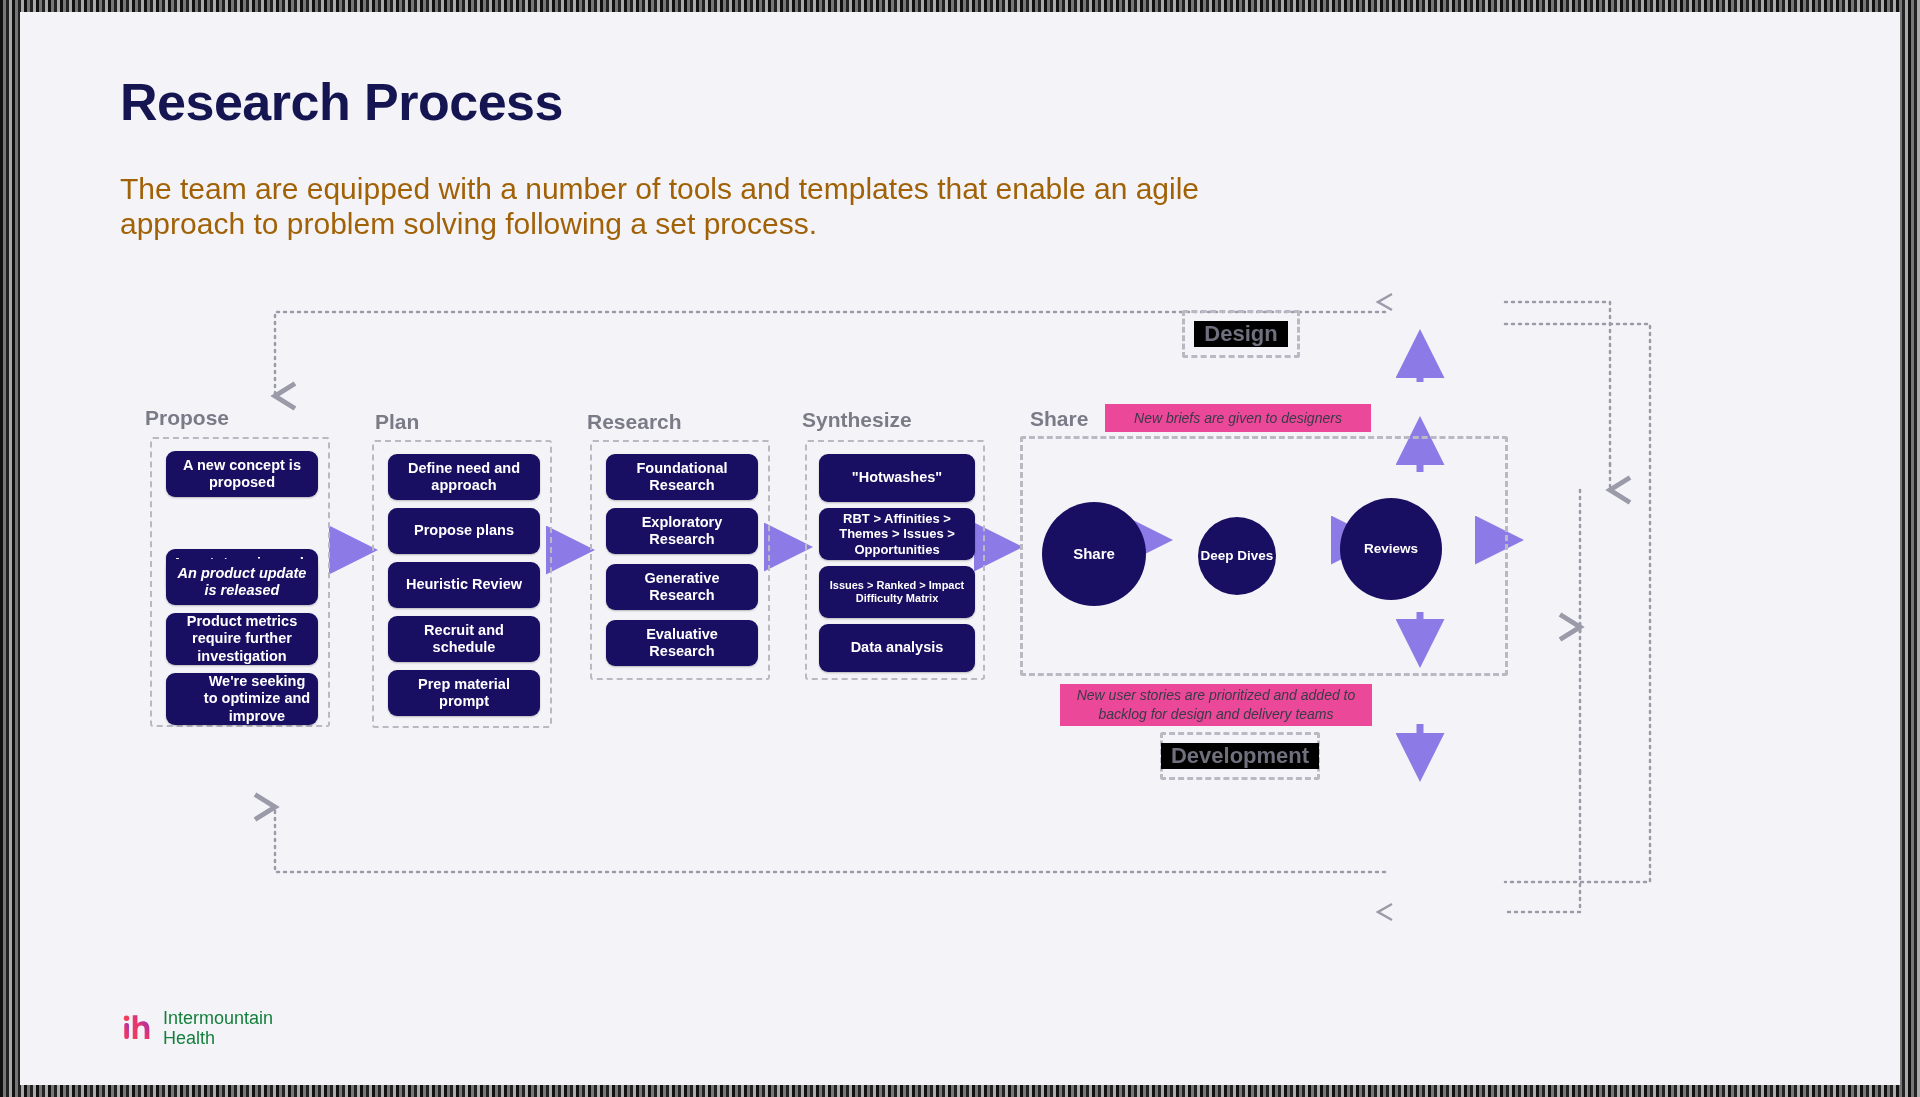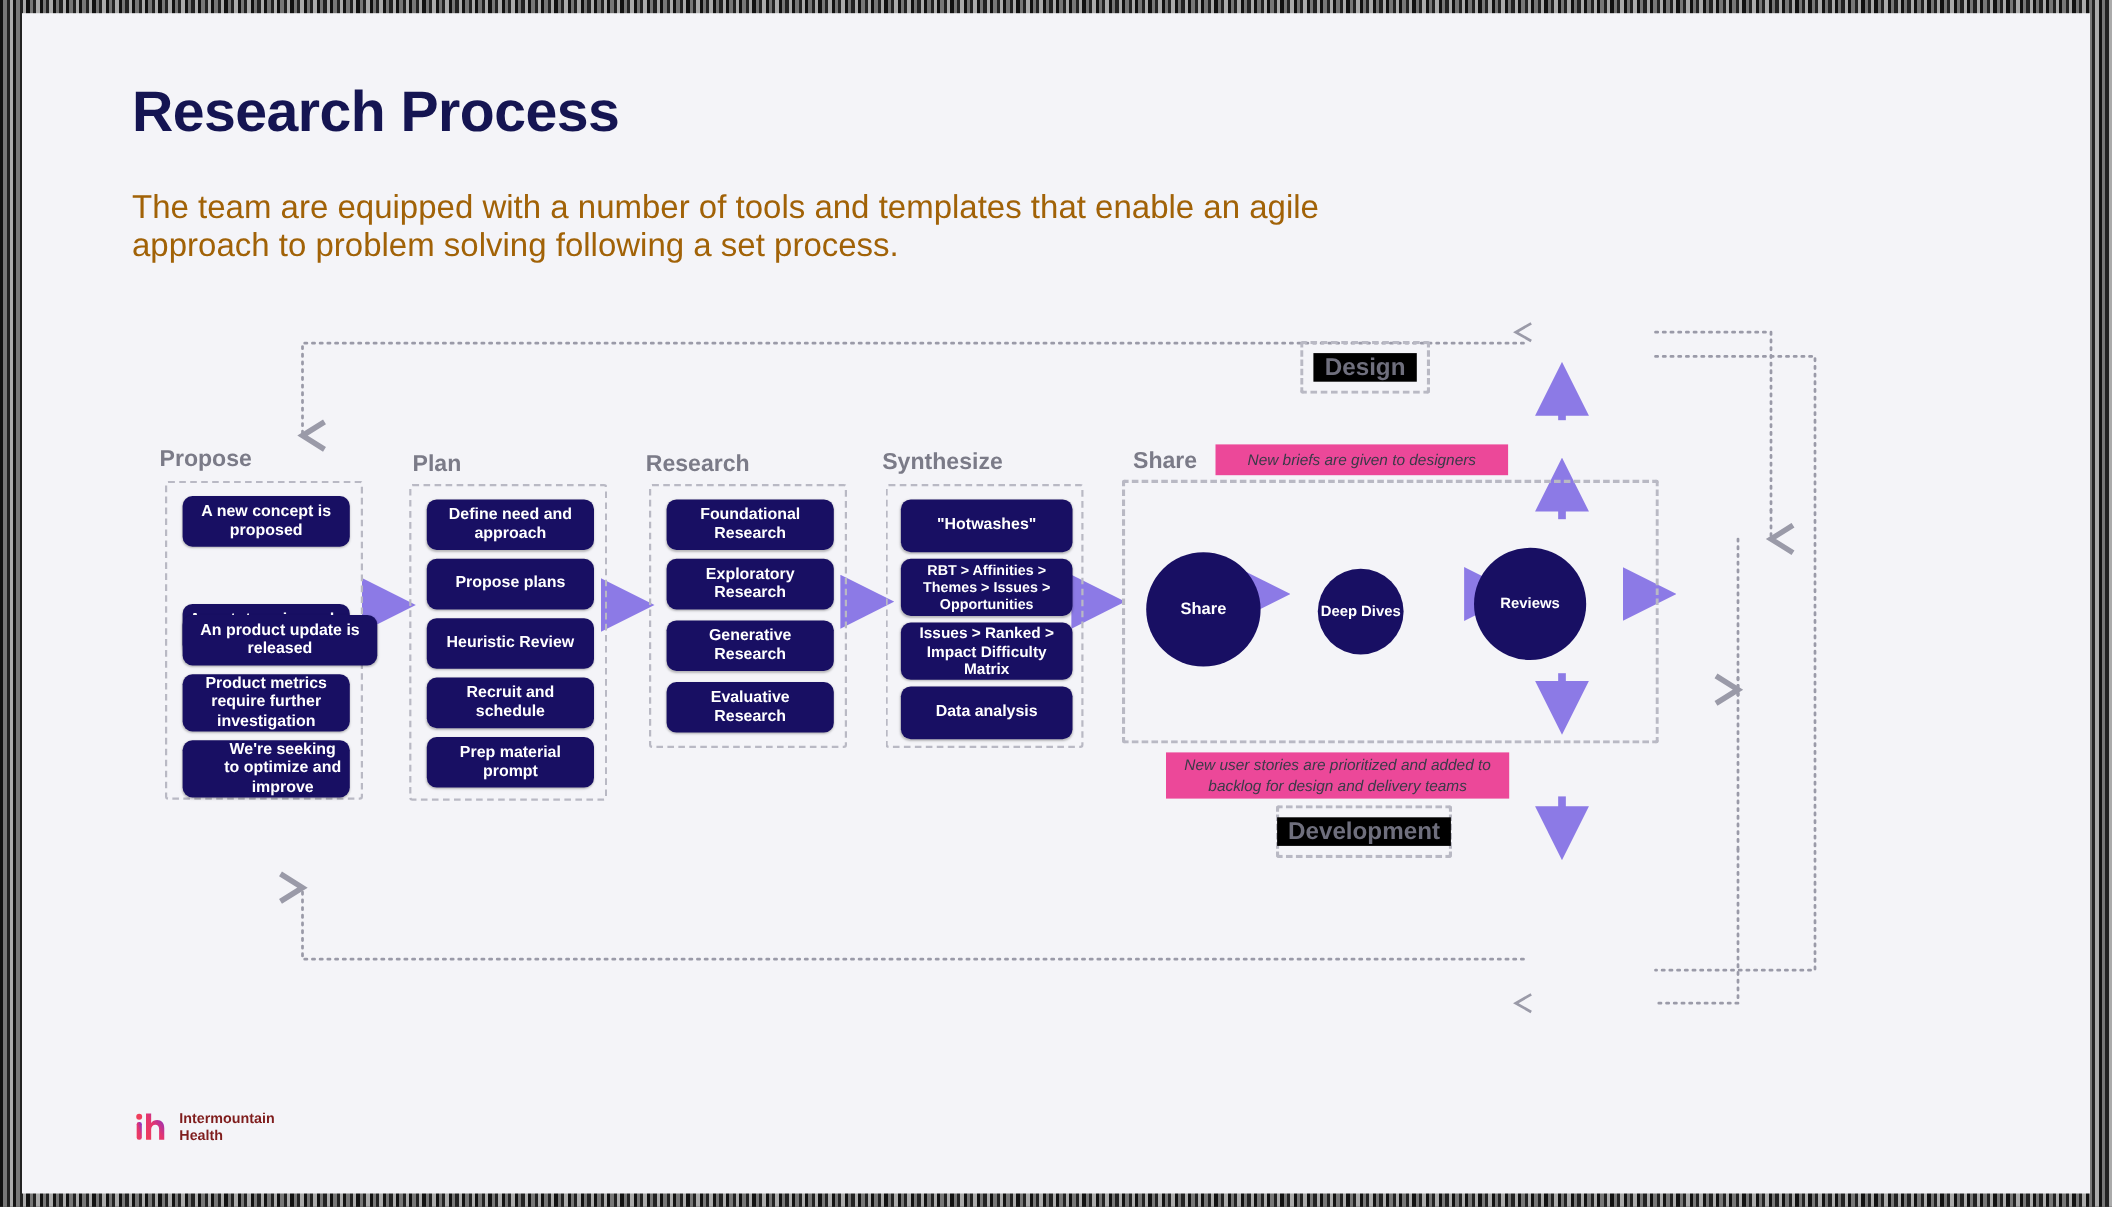--- a/index.html
+++ b/index.html
@@ -99,21 +99,21 @@
     line-height:1.35;
     display:flex;align-items:center;justify-content:center;
     padding:3px 8px;
     box-sizing:border-box;
   }
 
   
   #logo{position:absolute;left:100px;top:996px;display:flex;align-items:center;gap:9px;}
   #logo .mark{width:34px;height:34px;}
   #logo .wordmark{
-    font-size:13px;font-weight:bold;color:#7f1d1d;line-height:1.12;
+    font-size:18px;font-weight:normal;color:#15803d;line-height:1.12;
   }
 </style>
 </head>
 <body>
 
 <div id="noiseframe"></div>
 
 <div id="slide">
 
   <div class="h-title">Research Process</div>
@@ -165,21 +165,21 @@
       <g fill="none" stroke="#9a9aa8" stroke-width="2.5">
         <path d="M1372,282 L1358,290 L1372,298"></path>
         <path d="M1372,892 L1358,900 L1372,908"></path>
       </g>
     </svg>
 
     <div class="stage-label" style="left:125px;top:394px;">Propose</div>
     <div class="stage" style="left:130px;top:425px;width:180px;height:290px;">
       <div class="chip" style="left:14px;top:12px;width:152px;height:46px;">A new concept is proposed</div>
       <div class="chip" style="left:14px;top:66px;width:152px;height:46px;margin-top:44px;">A prototype is ready to test</div>
-      <div class="chip" style="left:14px;top:120px;width:177px;height:46px;">An product update is released</div>
+      <div class="chip" style="left:14px;top:120px;width:152px;height:46px;font-style:italic;">An product update is released</div>
       <div class="chip" style="left:14px;top:174px;width:152px;height:52px;">Product metrics require further investigation</div>
       <div class="chip" style="left:14px;top:234px;width:152px;height:52px;padding-left:36px;">We're seeking to optimize and improve</div>
     </div>
 
     <div class="stage-label" style="left:355px;top:398px;">Plan</div>
     <div class="stage" style="left:352px;top:428px;width:180px;height:288px;">
       <div class="chip" style="left:14px;top:12px;width:152px;height:46px;">Define need and approach</div>
       <div class="chip" style="left:14px;top:66px;width:152px;height:46px;">Propose plans</div>
       <div class="chip" style="left:14px;top:120px;width:152px;height:46px;">Heuristic Review</div>
       <div class="chip" style="left:14px;top:174px;width:152px;height:46px;">Recruit and schedule</div>
@@ -191,21 +191,21 @@
       <div class="chip" style="left:14px;top:12px;width:152px;height:46px;">Foundational Research</div>
       <div class="chip" style="left:14px;top:66px;width:152px;height:46px;">Exploratory Research</div>
       <div class="chip" style="left:14px;top:122px;width:152px;height:46px;">Generative Research</div>
       <div class="chip" style="left:14px;top:178px;width:152px;height:46px;">Evaluative Research</div>
     </div>
 
     <div class="stage-label" style="left:782px;top:396px;">Synthesize</div>
     <div class="stage" style="left:785px;top:428px;width:180px;height:240px;">
       <div class="chip" style="left:12px;top:12px;width:156px;height:48px;">"Hotwashes"</div>
       <div class="chip" style="left:12px;top:66px;width:156px;height:52px;font-size:13px;">RBT &gt; Affinities &gt; Themes &gt; Issues &gt; Opportunities</div>
-      <div class="chip" style="left:12px;top:124px;width:156px;height:52px;font-size:14px;">Issues &gt; Ranked &gt; Impact Difficulty Matrix</div>
+      <div class="chip" style="left:12px;top:124px;width:156px;height:52px;font-size:11px;">Issues &gt; Ranked &gt; Impact Difficulty Matrix</div>
       <div class="chip" style="left:12px;top:182px;width:156px;height:48px;">Data analysis</div>
     </div>
 
     <div class="stage-label" style="left:1010px;top:395px;">Share</div>
     <div class="stage" style="left:1000px;top:424px;width:488px;height:240px;border-width:3px;"></div>
     <div class="circle" style="left:1022px;top:490px;width:104px;height:104px;">Share</div>
     <div class="circle" style="left:1178px;top:505px;width:78px;height:78px;font-size:13.5px;">Deep Dives</div>
     <div class="circle" style="left:1320px;top:486px;width:102px;height:102px;font-size:13.5px;">Reviews</div>
 
     <div class="loopbox" style="left:1162px;top:298px;width:118px;height:48px;">

